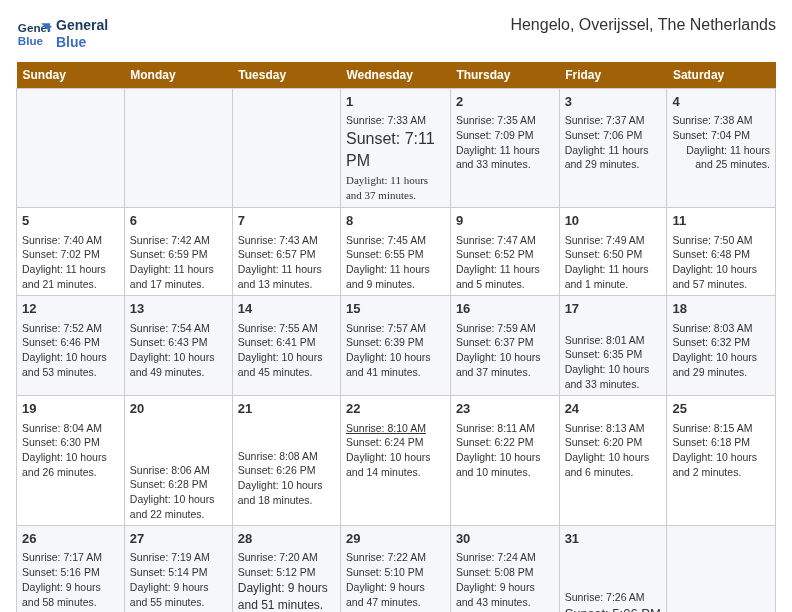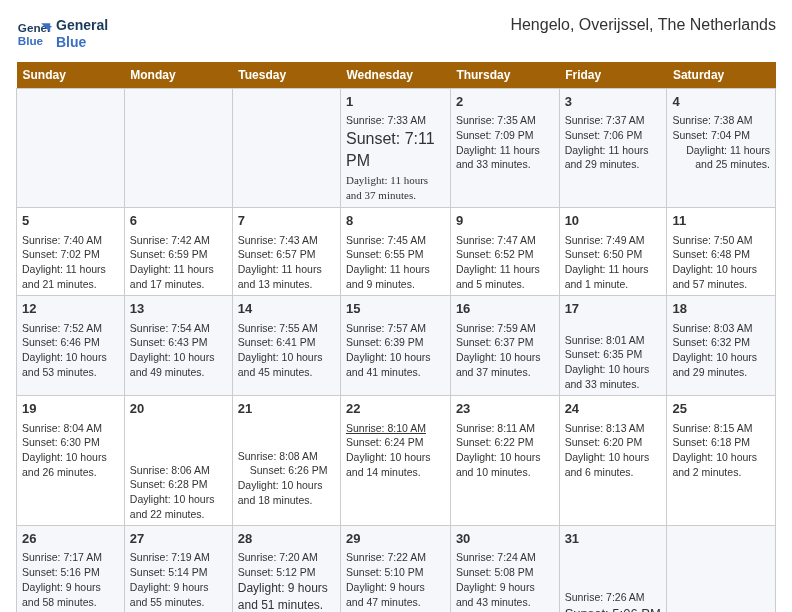--- a/index.html
+++ b/index.html
@@ -233,21 +233,21 @@
         </td>
         <td>
           <span class="day-num">20</span>
           <div style="font-size: 10.5px; color: rgb(51, 51, 51); margin-top: 44px;">Sunrise: 8:06 AM</div>
           <div style="font-size: 10.5px; color: rgb(51, 51, 51);">Sunset: 6:28 PM</div>
           <div style="font-size: 10.5px; color: rgb(51, 51, 51);">Daylight: 10 hours and 22 minutes.</div>
         </td>
         <td>
           <span class="day-num">21</span>
           <div style="font-size: 10.5px; color: rgb(51, 51, 51); margin-top: 30px;">Sunrise: 8:08 AM</div>
-          <div style="font-size: 10.5px; color: rgb(51, 51, 51); margin-left: 12px;">Sunset: 6:26 PM</div>
+          <div style="font-size: 10.5px; color: rgb(51, 51, 51);">Sunset: 6:26 PM</div>
           <div style="font-size: 10.5px; color: rgb(51, 51, 51);">Daylight: 10 hours and 18 minutes.</div>
         </td>
         <td>
           <span class="day-num">22</span>
           <div style="font-size: 10.5px; color: rgb(51, 51, 51); text-decoration: underline;">Sunrise: 8:10 AM</div>
           <div style="font-size: 10.5px; color: rgb(51, 51, 51);">Sunset: 6:24 PM</div>
           <div style="font-size: 10.5px; color: rgb(51, 51, 51);">Daylight: 10 hours and 14 minutes.</div>
         </td>
         <td>
           <span class="day-num">23</span>

